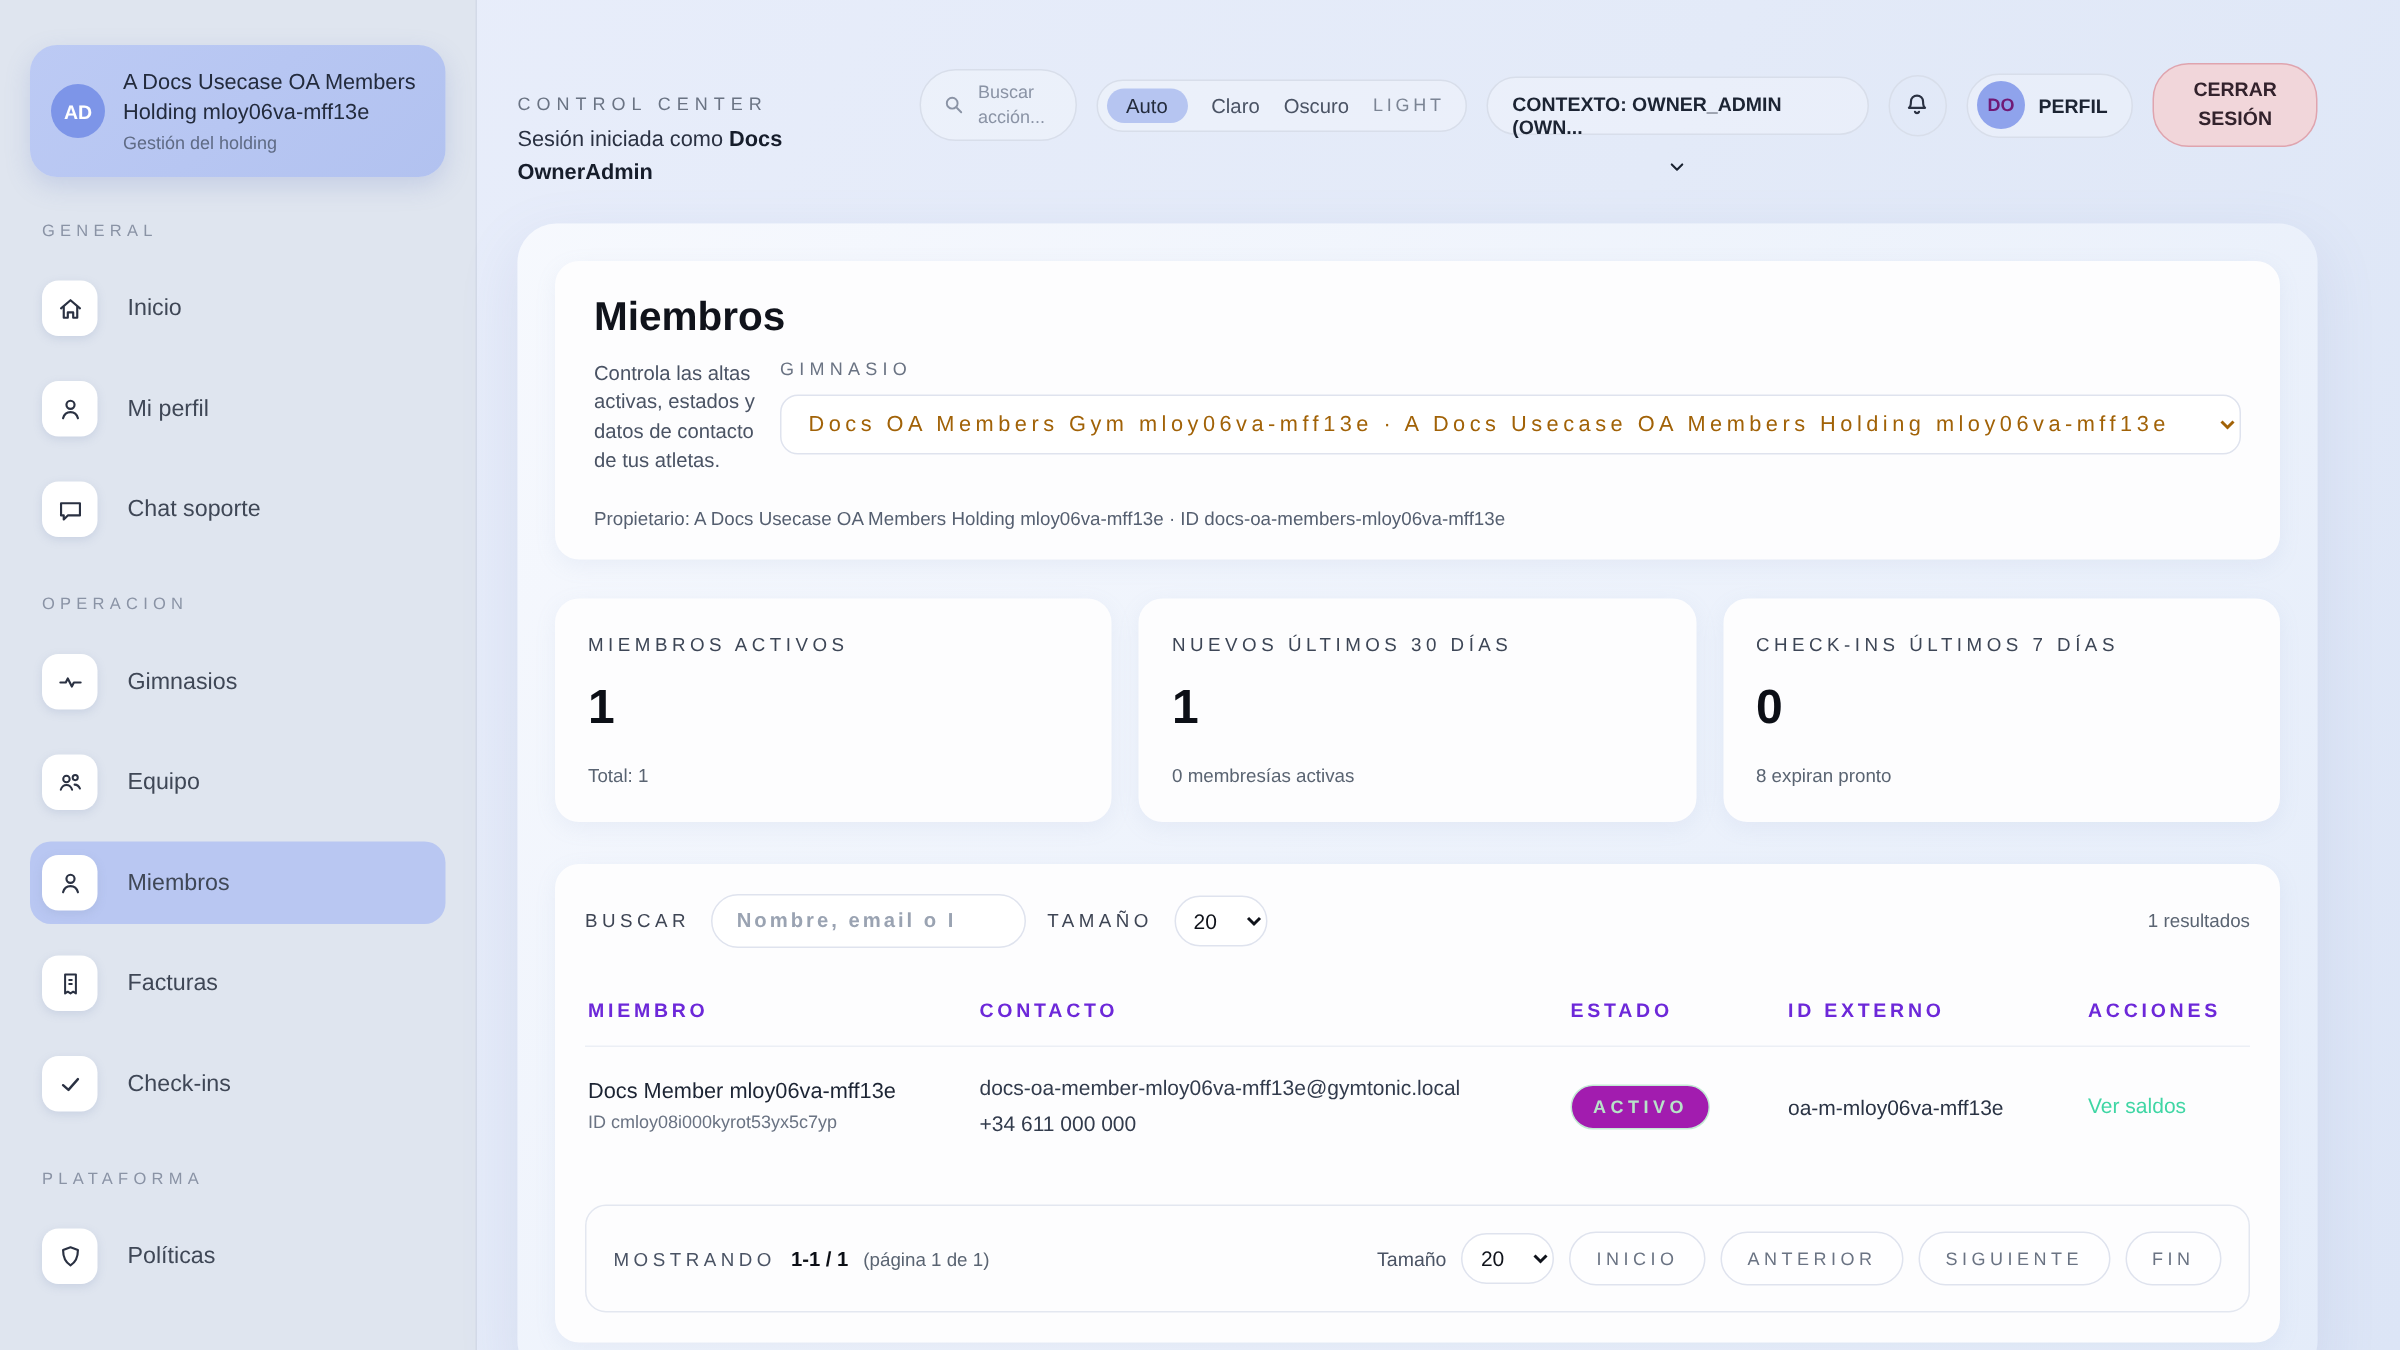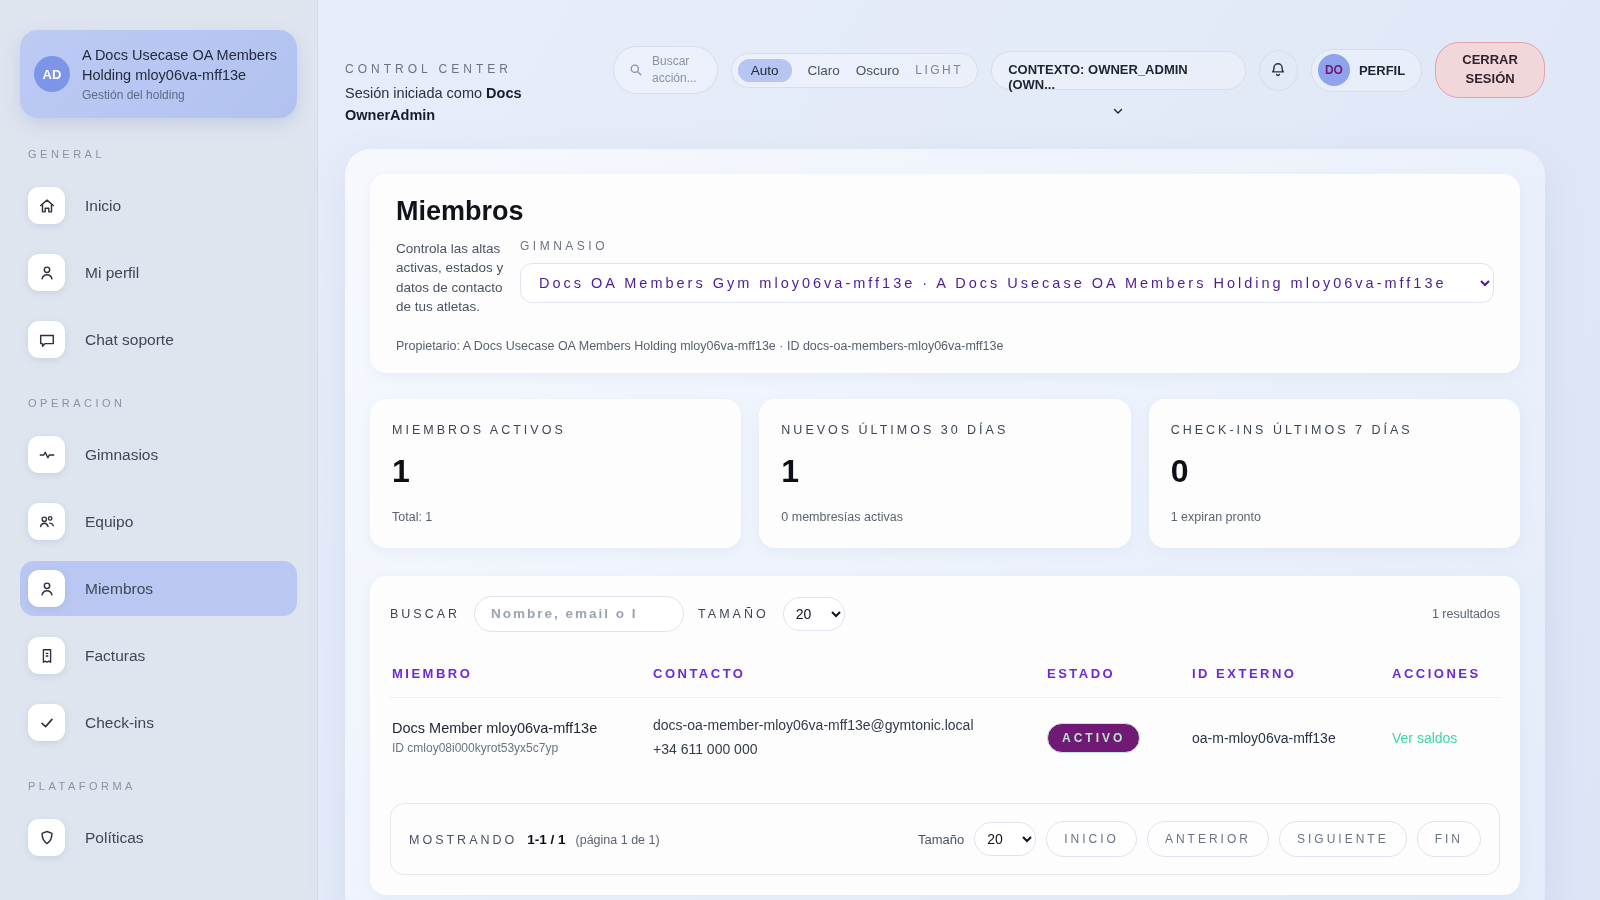--- a/index.html
+++ b/index.html
@@ -92,21 +92,21 @@
   .card { background:#fdfdfe; border-radius:16px; box-shadow:0 4px 14px rgba(140,155,195,.10); }
   .head-card { padding:22px 26px 20px 26px; }
   .page-title { font-size:27px; font-weight:bold; color:#10131b; }
   .head-row { display:flex; gap:14px; margin-top:12px; }
   .page-desc { width:110px; min-width:110px; font-size:13.5px; color:#4a5364; line-height:1.45; }
   .gym-block { flex:1; }
   .gym-label { font-size:12px; letter-spacing:3.5px; color:#6a7383; margin-bottom:10px; }
   .gym-select {
     width:100%; height:40px; border:1px solid #dfe3ee; border-radius:12px;
     background:#fff; font-family:inherit; font-size:14.5px; letter-spacing:3px;
-    color:#4c1d95; padding:0 14px; appearance:auto;
+    color:#a16207; padding:0 14px; appearance:auto;
   }
   .owner-line { font-size:12.5px; color:#555f70; margin-top:22px; }
   
   .stats { display:grid; grid-template-columns:1fr 1fr 1fr; gap:18px; margin-top:26px; }
   .stat-card { padding:24px 22px; }
   .stat-label { font-size:12.5px; letter-spacing:3px; color:#3d4656; }
   .stat-value { font-size:32px; font-weight:bold; color:#0c0f16; margin-top:16px; }
   .stat-sub { font-size:12.5px; color:#5a6472; margin-top:20px; }
   
   .table-card { margin-top:28px; padding:20px; }
@@ -127,21 +127,21 @@
     display:grid; grid-template-columns:261px 394px 145px 200px 1fr;
     align-items:center; padding:0 2px;
   }
   .thead { margin-top:34px; padding-bottom:16px; }
   .th { font-size:13px; letter-spacing:2.5px; font-weight:bold; color:#6d28d9; }
   .trow { border-top:1px solid #eceff5; padding-top:16px; padding-bottom:16px; }
   .m-name { font-size:14.5px; color:#1c2433; }
   .m-id { font-size:12px; color:#6a7383; margin-top:5px; }
   .m-contact { font-size:14px; color:#323b4c; line-height:1.7; }
   .badge {
-    display:inline-block; border:1px solid #c3ead4; background:#701a75;
+    display:inline-block; border:1px solid #c3ead4; background:#a21caf;
     color:#b7e3c8; font-size:12px; font-weight:bold; letter-spacing:3px;
     border-radius:16px; padding:7px 14px;
   }
   .ext-id { font-size:14px; color:#2a3344; }
   .link { font-size:14px; color:#3fd6a4; cursor:pointer; }
   
   .pager {
     border:1px solid #e3e7f0; border-radius:14px; margin-top:26px;
     padding:17px 18px; display:flex; align-items:center;
   }
@@ -334,21 +334,21 @@
         <div class="stat-sub">Total: 1</div>
       </div>
       <div class="card stat-card">
         <div class="stat-label">NUEVOS ÚLTIMOS 30 DÍAS</div>
         <div class="stat-value">1</div>
         <div class="stat-sub">0 membresías activas</div>
       </div>
       <div class="card stat-card">
         <div class="stat-label">CHECK-INS ÚLTIMOS 7 DÍAS</div>
         <div class="stat-value">0</div>
-        <div class="stat-sub">1 expiran pronto</div>
+        <div class="stat-sub">8 expiran pronto</div>
       </div>
     </section>
 
     <section class="card table-card">
       <div class="filter-row">
         <span class="filter-label">BUSCAR</span>
         <input class="search-input" type="text" placeholder="Nombre, email o I" style="">
         <span class="filter-label">TAMAÑO</span>
         <select class="size-select">
           <option>20</option>

